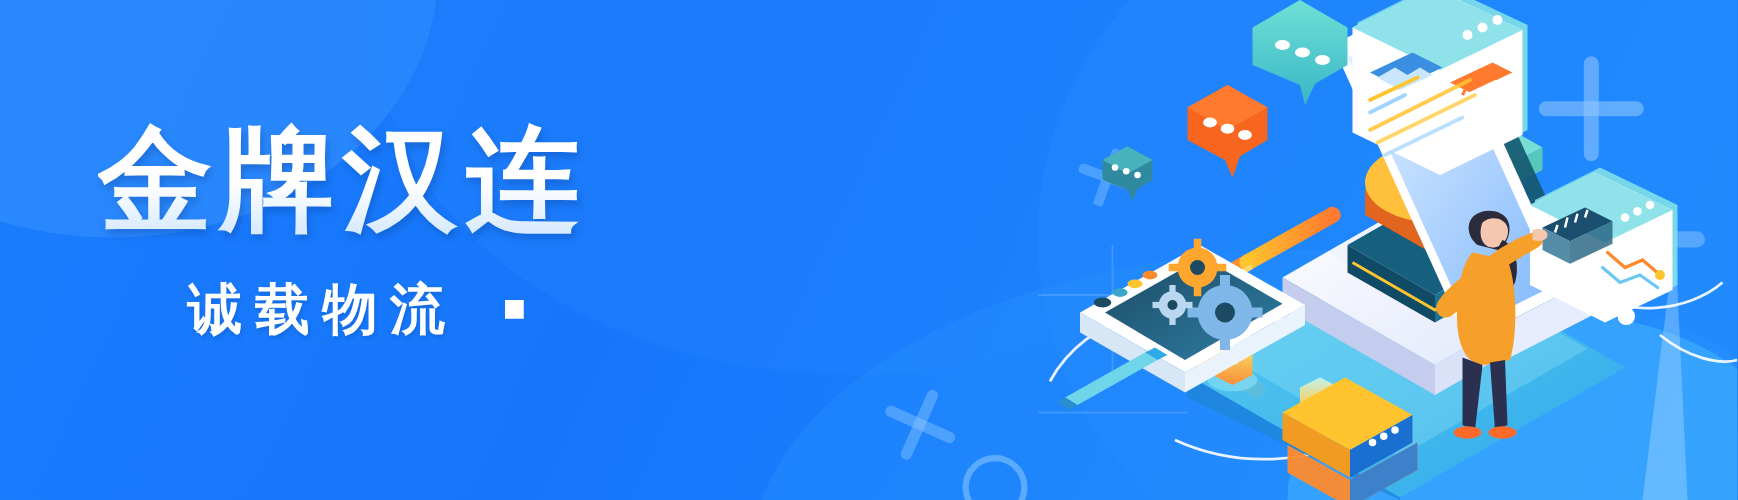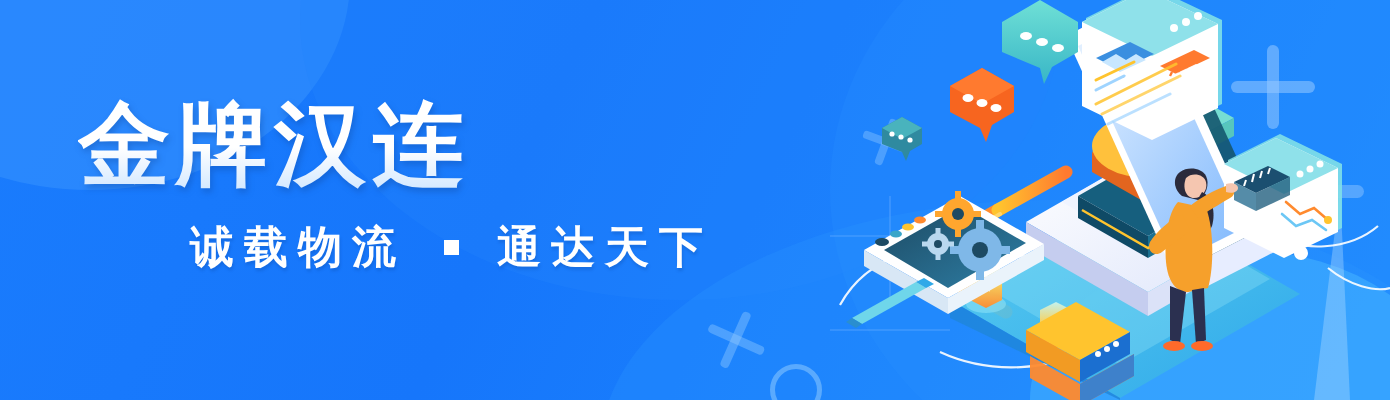--- a/index.html
+++ b/index.html
@@ -84,21 +84,21 @@
     display:flex; align-items:flex-start; gap:58px;
     font-size:92px; font-weight:bold; line-height:1.06;
     letter-spacing:6px;
     background:linear-gradient(180deg,#ffffff 0%,#ffffff 52%,#cfe6ff 100%);
     -webkit-background-clip:text; background-clip:text;
     -webkit-text-fill-color:transparent; color:transparent;
     filter:drop-shadow(2px 4px 3px rgba(10,60,140,.30));
   }
   .headline span { display:inline-block; }
   .subline {
-    margin-top:24px; margin-left:112px;
+    margin-top:24px; margin-left:72px;
     display:flex; align-items:center; gap:38px;
     font-size:44px; font-weight:bold; color:#ffffff;
     letter-spacing:10px;
     text-shadow:1px 3px 3px rgba(10,60,140,.22);
   }
   .sub-sep {
     width:15px; height:15px; background:#ffffff; flex:0 0 auto;
     letter-spacing:0; font-size:0;
   }
 
@@ -125,21 +125,20 @@
     <div class="ring-bottom"></div>
   </div>
 
   <div class="copy">
     <div class="headline">
       <span>金牌汉连</span>
     </div>
     <div class="subline">
       <span>诚载物流</span>
       <span class="sub-sep"></span>
-      <span>通达天下</span>
     </div>
   </div>
 
   <div class="illo">
     <svg viewBox="0 0 560 400" xmlns="http://www.w3.org/2000/svg">
       <defs>
         <linearGradient id="gScreen" x1="0" y1="0" x2="1" y2="1">
           <stop offset="0%" stop-color="#eaf4ff"></stop>
             <stop offset="100%" stop-color="#7fb8fd"></stop>
         </linearGradient>

